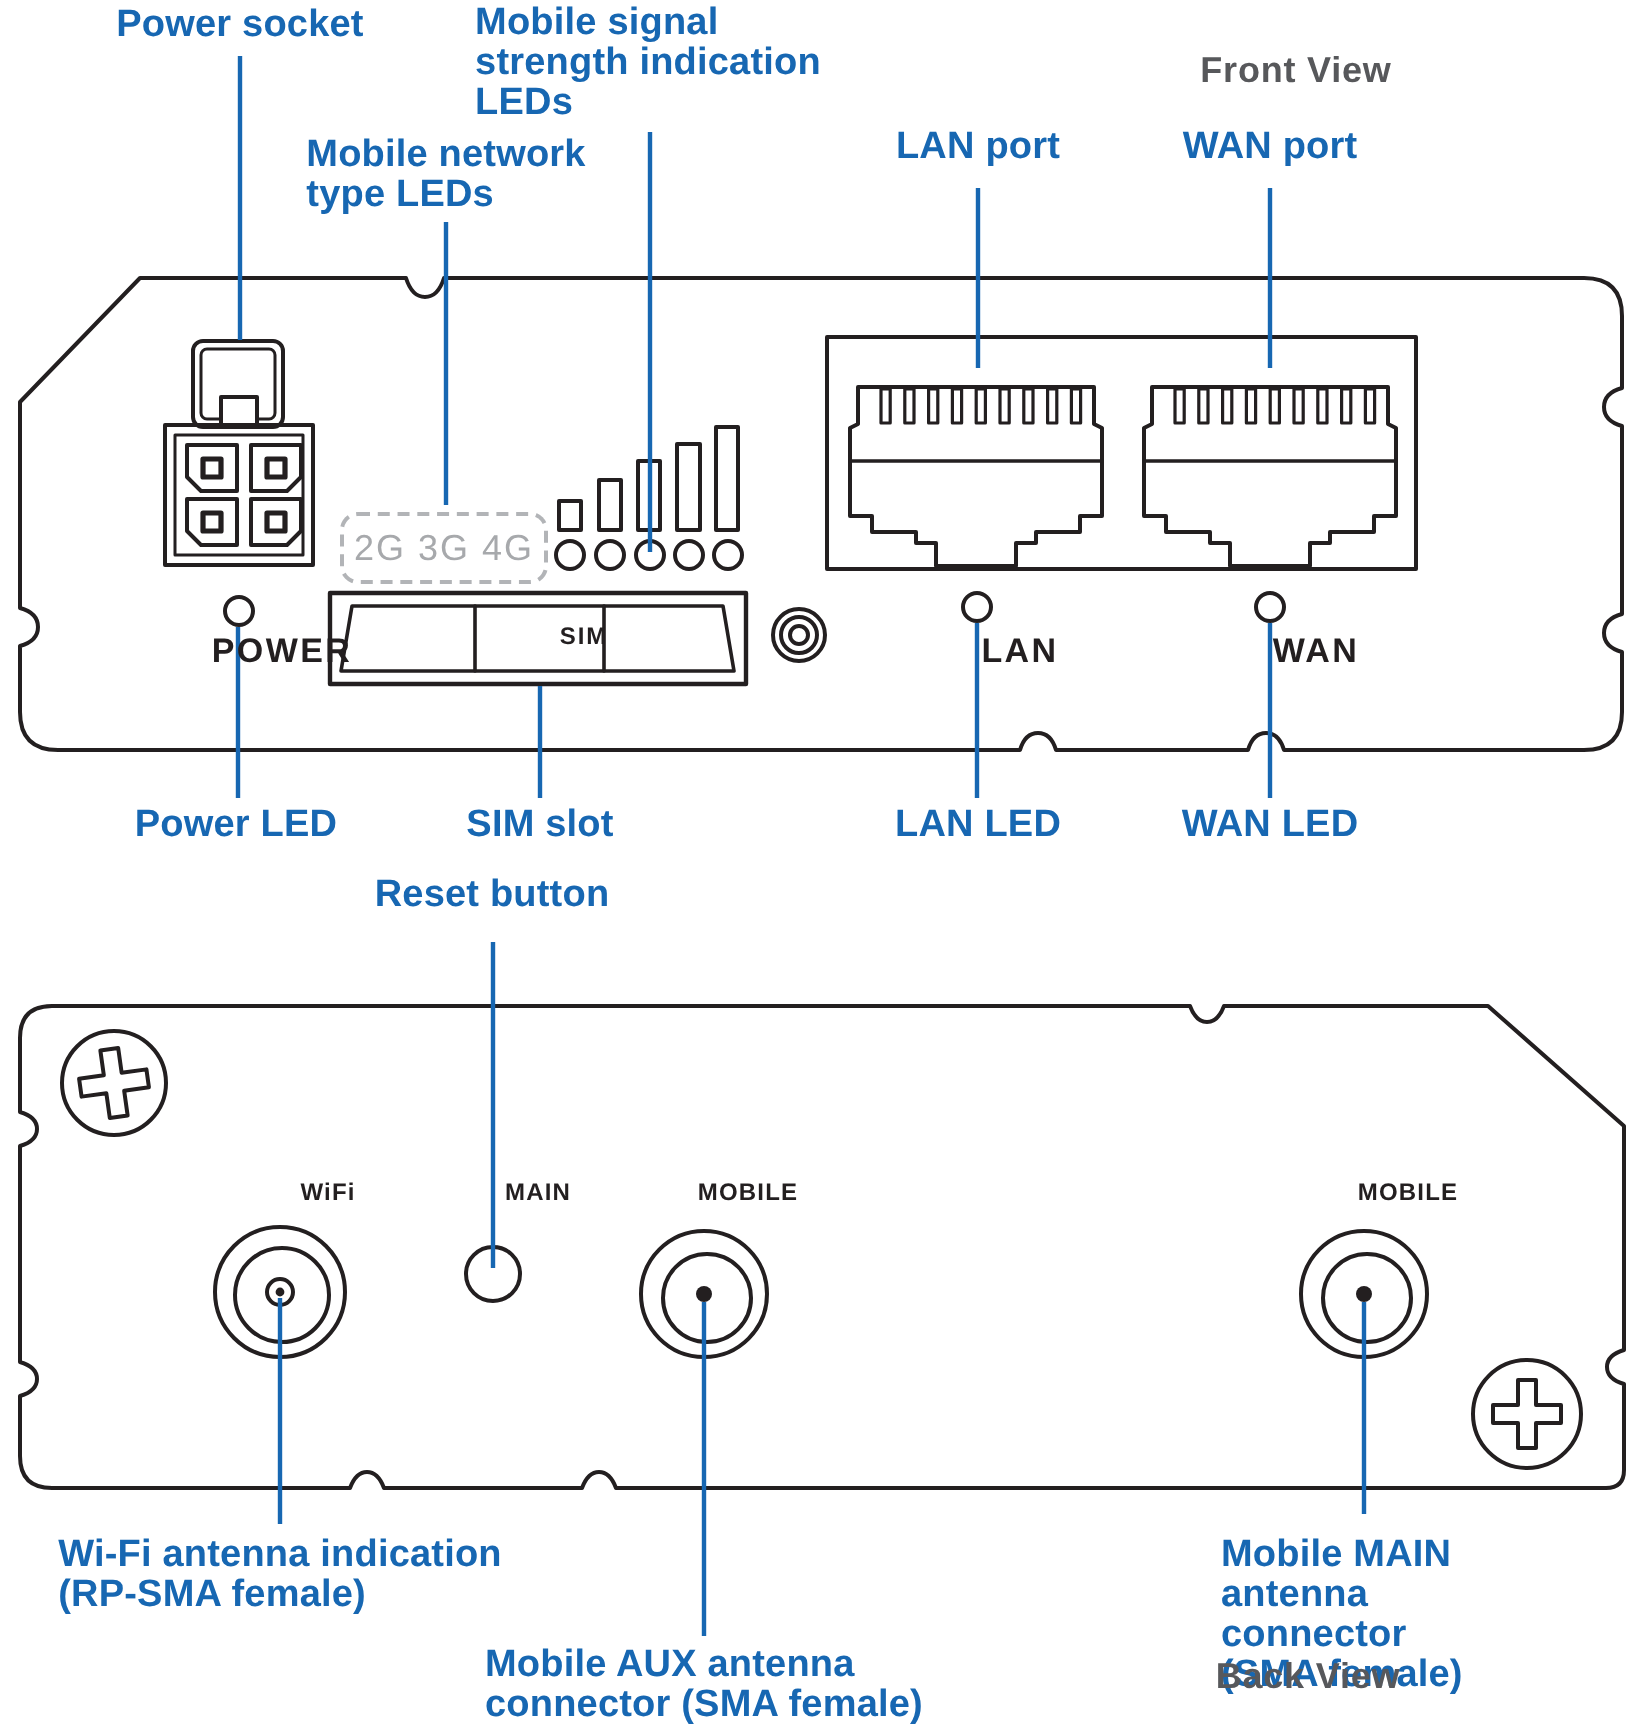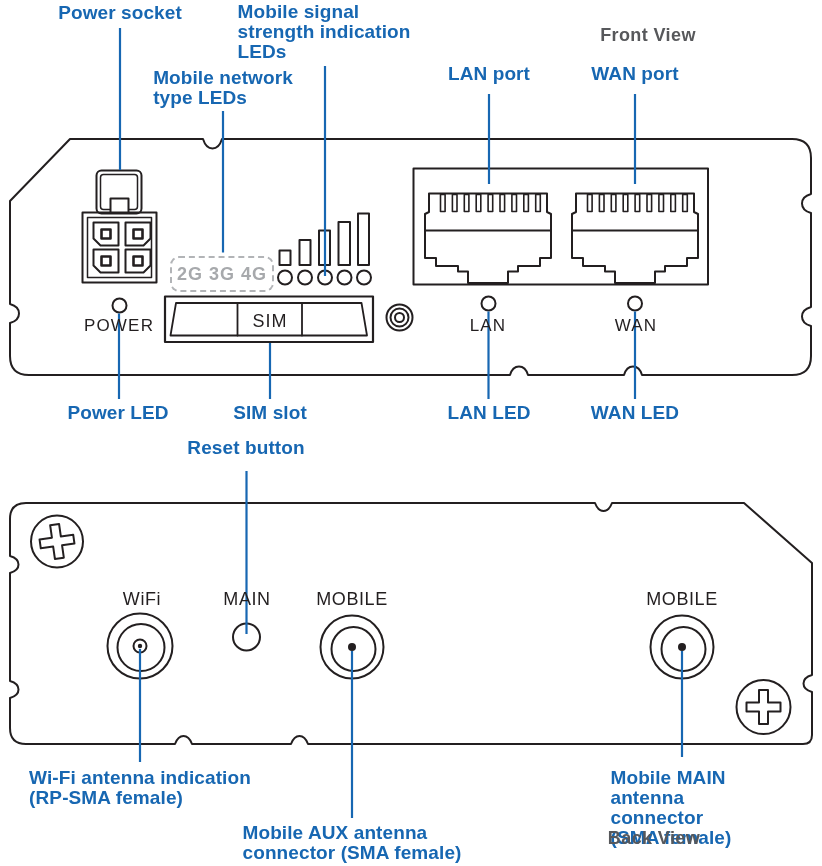--- a/index.html
+++ b/index.html
@@ -15,29 +15,29 @@
     text-align:left;white-space:pre-line;letter-spacing:0.1px;
   }
   .view-title{
     position:absolute;transform:translateX(-50%);
     color:var(--title-gray,#57585b);
     font-size:18px;font-weight:700;letter-spacing:0.4px;white-space:nowrap;
   }
   .panel-label{
     position:absolute;transform:translateX(-50%);
     color:var(--ink,#231f20);
-    font-weight:400;white-space:nowrap;
+    font-weight:700;white-space:nowrap;margin-left:22px;
   }
   .pl-17{font-size:17px;letter-spacing:1.2px;}
-  .pl-16{font-size:18px;letter-spacing:0.6px;}
+  .pl-16{font-size:12px;letter-spacing:0.6px;}
   .net-box{
     position:absolute;left:170px;top:256px;width:100px;height:32px;
     border:2px dashed #b2b4b7;border-radius:9px;
     display:flex;align-items:center;justify-content:center;
-    color:var(--muted-gray,#a7a9ac);font-size:18px;font-weight:700;letter-spacing:1px;
+    color:var(--muted-gray,#a7a9ac);font-size:18px;font-weight:400;letter-spacing:1px;
     white-space:nowrap;
     text-align:right;
   }
 </style>
 </head>
 <body>
 
 <div id="stage">
 
   <svg width="822" height="866" viewBox="0 0 822 866">

